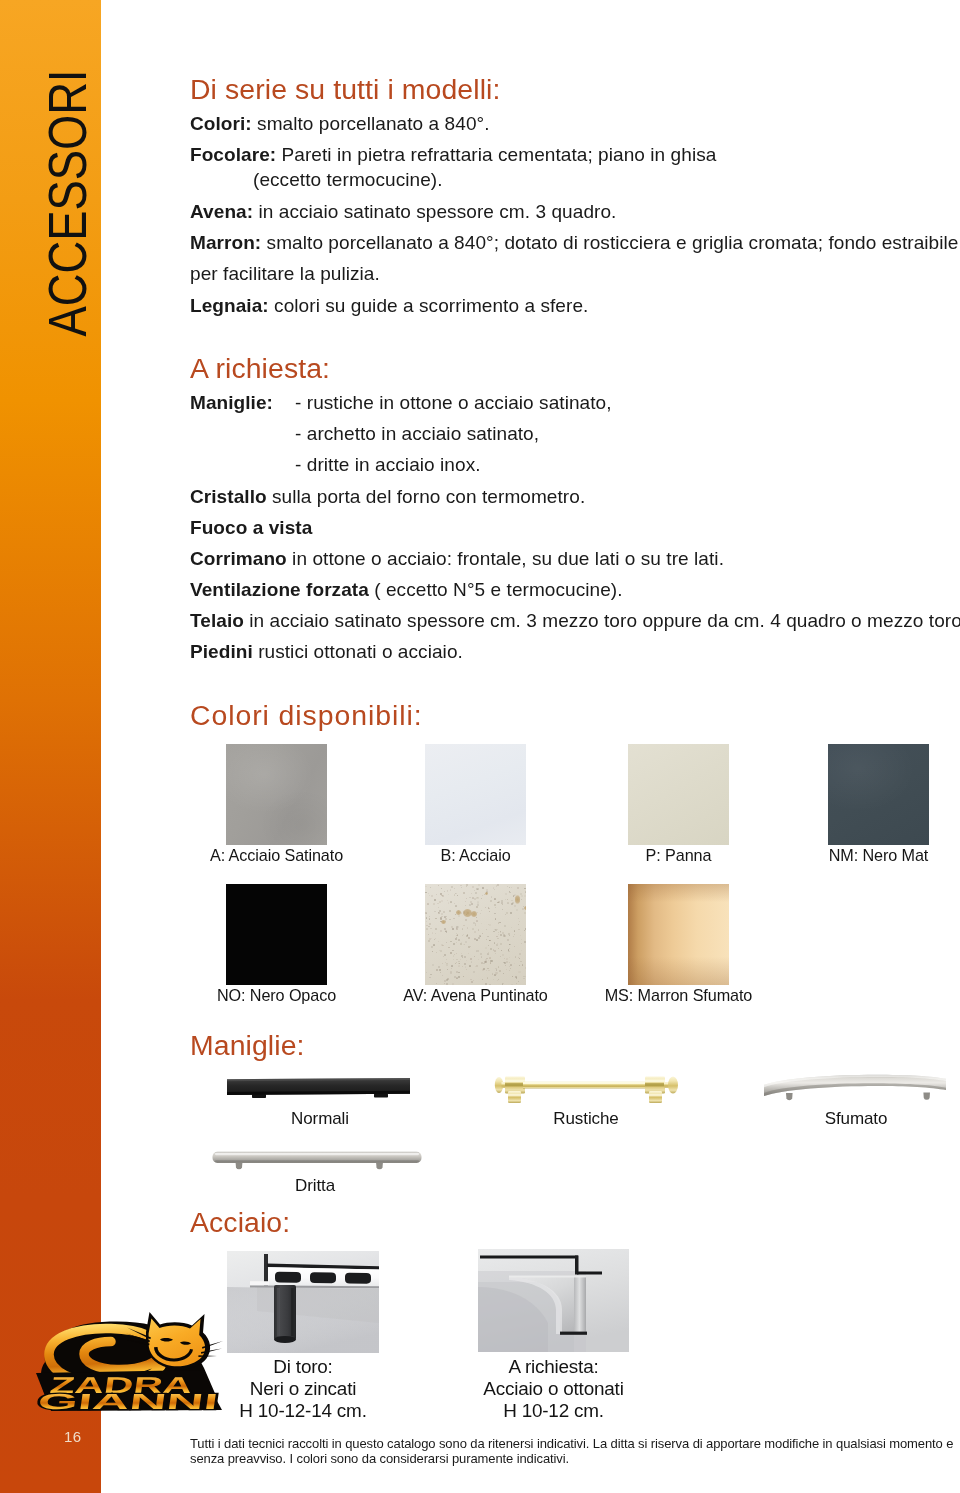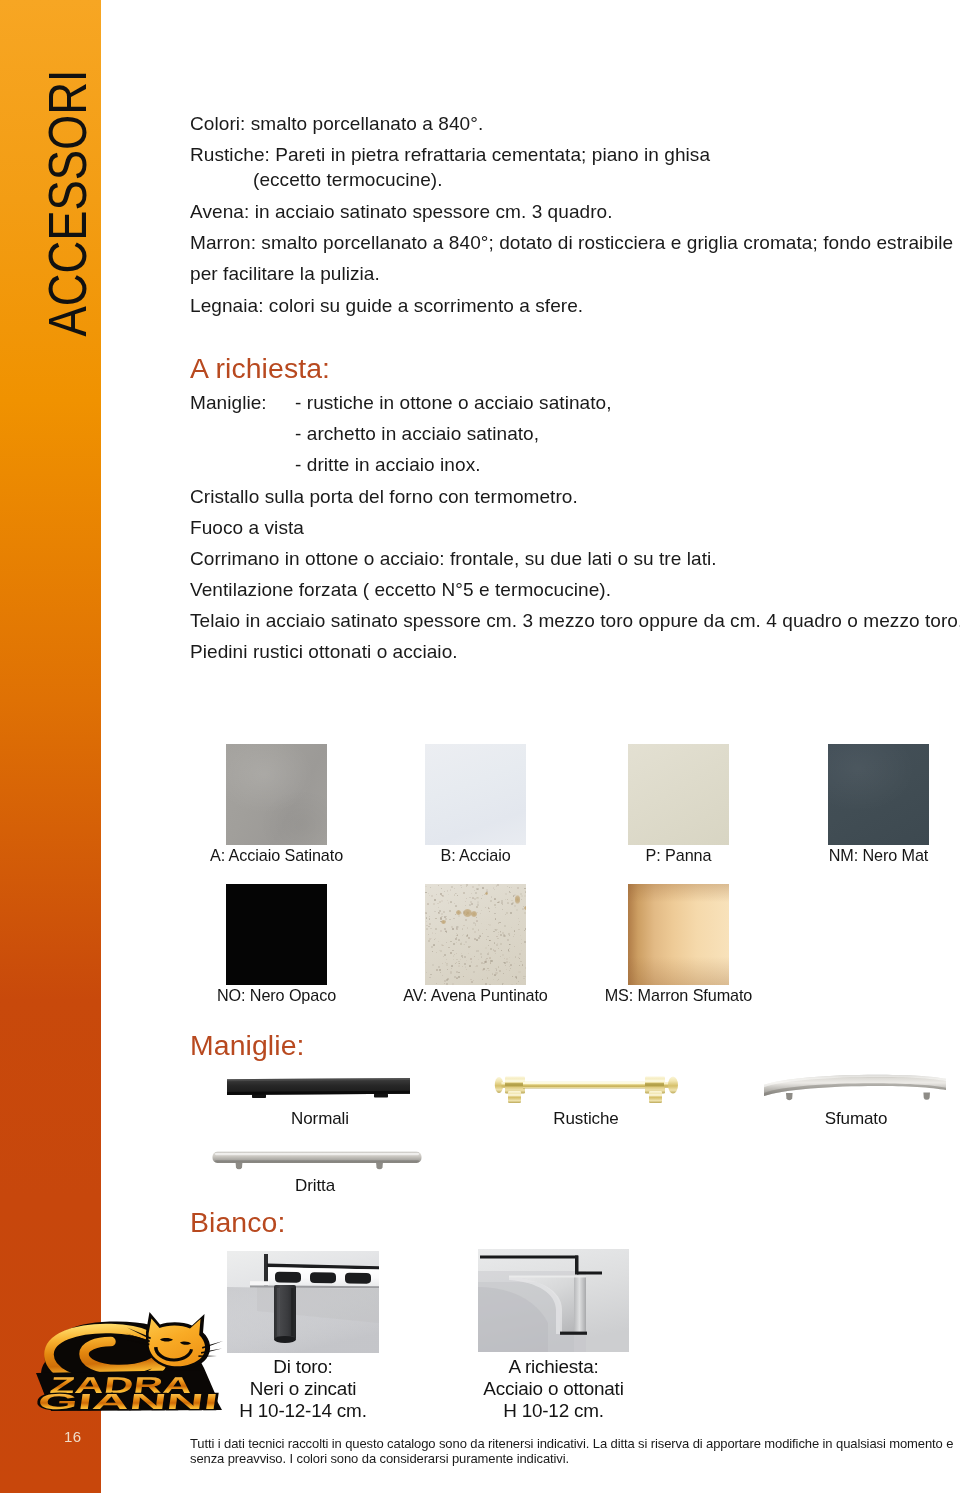--- a/index.html
+++ b/index.html
@@ -14,21 +14,21 @@
     transform:rotate(-90deg) scaleX(0.855);transform-origin:center center;
     font-size:53px;letter-spacing:0px;color:#111;font-weight:400;
     text-align:center;line-height:90px;font-family:"Liberation Sans",sans-serif;}
   .page-number{position:absolute;left:64px;top:1428px;font-size:15px;color:#F0DCC8;letter-spacing:0.3px;}
 
   
   .content{position:absolute;left:0;top:0;width:960px;height:1493px;}
   .h-accent{color:#B8491F;font-size:28.4px;font-weight:400;letter-spacing:0.1px;
     font-family:"Liberation Sans",sans-serif;position:absolute;white-space:nowrap;}
   .body-line{position:absolute;font-size:19.05px;color:#1A1A1A;white-space:nowrap;letter-spacing:0.06px;}
-  .body-line b{font-weight:400;}
+  .body-line b{font-weight:700;}
 
   .footer{position:absolute;left:190px;top:1436px;width:790px;font-size:13px;color:#1A1A1A;line-height:15.4px;letter-spacing:-0.1px;}
 
   
   .swatch-cell{position:absolute;}
   .swatch{position:absolute;width:103px;height:100px;overflow:hidden;}
   .swatch-cap{position:absolute;top:102px;font-size:16.2px;color:#151515;white-space:nowrap;
     text-align:center;letter-spacing:-0.1px;}
   .sw-acciaio-satinato{background:
       radial-gradient(ellipse 70% 55% at 38% 30%, rgba(255,255,255,.10), rgba(0,0,0,0) 70%),
@@ -63,23 +63,24 @@
 <body>
 
 <div class="page">
 
   <div class="sidebar">
     <div class="sidebar-label">ACCESSORI</div>
     <div class="page-number">16</div>
   </div>
 
   <div class="content">
+    <div class="h-accent" style="left:190px;top:73px;">Di serie su tutti i modelli:</div>
     <div id="std-lines">
         <div class="body-line" style="left: 190px; top: 113px;"><b>Colori:</b><span> smalto porcellanato a 840°.</span></div>
-        <div class="body-line" style="left: 190px; top: 144px;"><b>Rustiche:</b><span> Pareti in pietra refrattaria cementata; piano in ghisa</span></div>
+        <div class="body-line" style="left: 190px; top: 144px;"><b>Focolare:</b><span> Pareti in pietra refrattaria cementata; piano in ghisa</span></div>
         <div class="body-line" style="left: 253px; top: 169px;"><span>(eccetto termocucine).</span></div>
         <div class="body-line" style="left: 190px; top: 201px;"><b>Avena:</b><span> in acciaio satinato spessore cm. 3 quadro.</span></div>
         <div class="body-line" style="left: 190px; top: 232px;"><b>Marron:</b><span> smalto porcellanato a 840°; dotato di rosticciera e griglia cromata; fondo estraibile</span></div>
         <div class="body-line" style="left: 190px; top: 263px;"><span>per facilitare la pulizia.</span></div>
         <div class="body-line" style="left: 190px; top: 295px;"><b>Legnaia:</b><span> colori su guide a scorrimento a sfere.</span></div>
       </div>
 
     <div class="h-accent" style="left:190px;top:352px;">A richiesta:</div>
     <div id="req-lines">
         <div class="body-line" style="left: 190px; top: 392px;"><b>Maniglie:</b></div>
@@ -87,20 +88,21 @@
         <div class="body-line" style="left: 295px; top: 423px;"><span>- archetto in acciaio satinato,</span></div>
         <div class="body-line" style="left: 295px; top: 454px; text-align: right;"><span>- dritte in acciaio inox.</span></div>
         <div class="body-line" style="left: 190px; top: 486px;"><b>Cristallo</b><span> sulla porta del forno con termometro.</span></div>
         <div class="body-line" style="left: 190px; top: 517px;"><b>Fuoco a vista</b></div>
         <div class="body-line" style="left: 190px; top: 548px;"><b>Corrimano</b><span> in ottone o acciaio: frontale, su due lati o su tre lati.</span></div>
         <div class="body-line" style="left: 190px; top: 579px;"><b>Ventilazione forzata</b><span> ( eccetto N°5 e termocucine).</span></div>
         <div class="body-line" style="left: 190px; top: 610px;"><b>Telaio</b><span> in acciaio satinato spessore cm. 3 mezzo toro oppure da cm. 4 quadro o mezzo toro.</span></div>
         <div class="body-line" style="left: 190px; top: 641px;"><b>Piedini</b><span> rustici ottonati o acciaio.</span></div>
       </div>
 
+    <div class="h-accent" style="left:190px;top:699px;letter-spacing:0.94px;">Colori disponibili:</div>
     <div id="swatches">
         <div class="swatch-cell" style="left: 226px; top: 744px; width: 101px;">
           <div class="swatch sw-acciaio-satinato" style="width: 101px; height: 101px;"></div>
           <div class="swatch-cap" style="left: -70px; width: 241px;">A: Acciaio Satinato</div>
         </div>
         <div class="swatch-cell" style="left: 425px; top: 744px; width: 101px;">
           <div class="swatch sw-bianco" style="width: 101px; height: 101px;"></div>
           <div class="swatch-cap" style="left: -70px; width: 241px;">B: Acciaio</div>
         </div>
         <div class="swatch-cell" style="left: 628px; top: 744px; width: 101px;">
@@ -656,21 +658,21 @@
             <path d="M25.5,17.8 h7 l-0.5,5.6 a3.2,3.0 0 0 1 -6,0 Z" fill="#8e8c87"></path>
             <path d="M166,17.8 h7 l-0.5,5.6 a3.2,3.0 0 0 1 -6,0 Z" fill="#8e8c87"></path>
             <rect x="2.5" y="7.8" width="209" height="11.2" rx="5" fill="url(#gst2)"></rect>
             <rect x="5" y="8.8" width="204" height="2.4" rx="1.2" fill="#ffffff" opacity="0.6"></rect>
             <rect x="5" y="16.2" width="204" height="2.3" rx="1.1" fill="#74726e" opacity="0.5"></rect>
           </svg>
         </div>
         <div class="handle-cap" style="left: 224px; top: 1176px; width: 182px;">Dritta</div>
       </div>
 
-    <div class="h-accent" style="left:190px;top:1206px;">Bianco:</div>
+    <div class="h-accent" style="left:190px;top:1206px;">Acciaio:</div>
     <div id="feet">
         <div class="photo" style="left: 227px; top: 1251px; width: 152px; height: 102px;"><svg width="152" height="102" viewBox="0 0 152 102">
             <defs>
               <linearGradient id="pbg1" x1="0.1" y1="0" x2="0.45" y2="1">
                 <stop offset="0" stop-color="#eceded"></stop>
                 <stop offset="0.30" stop-color="#e4e5e7"></stop>
                 <stop offset="0.62" stop-color="#d6d7da"></stop>
                 <stop offset="1" stop-color="#c4c5c9"></stop>
               </linearGradient>
               <linearGradient id="pshadow1" x1="0" y1="0" x2="0.35" y2="1">

